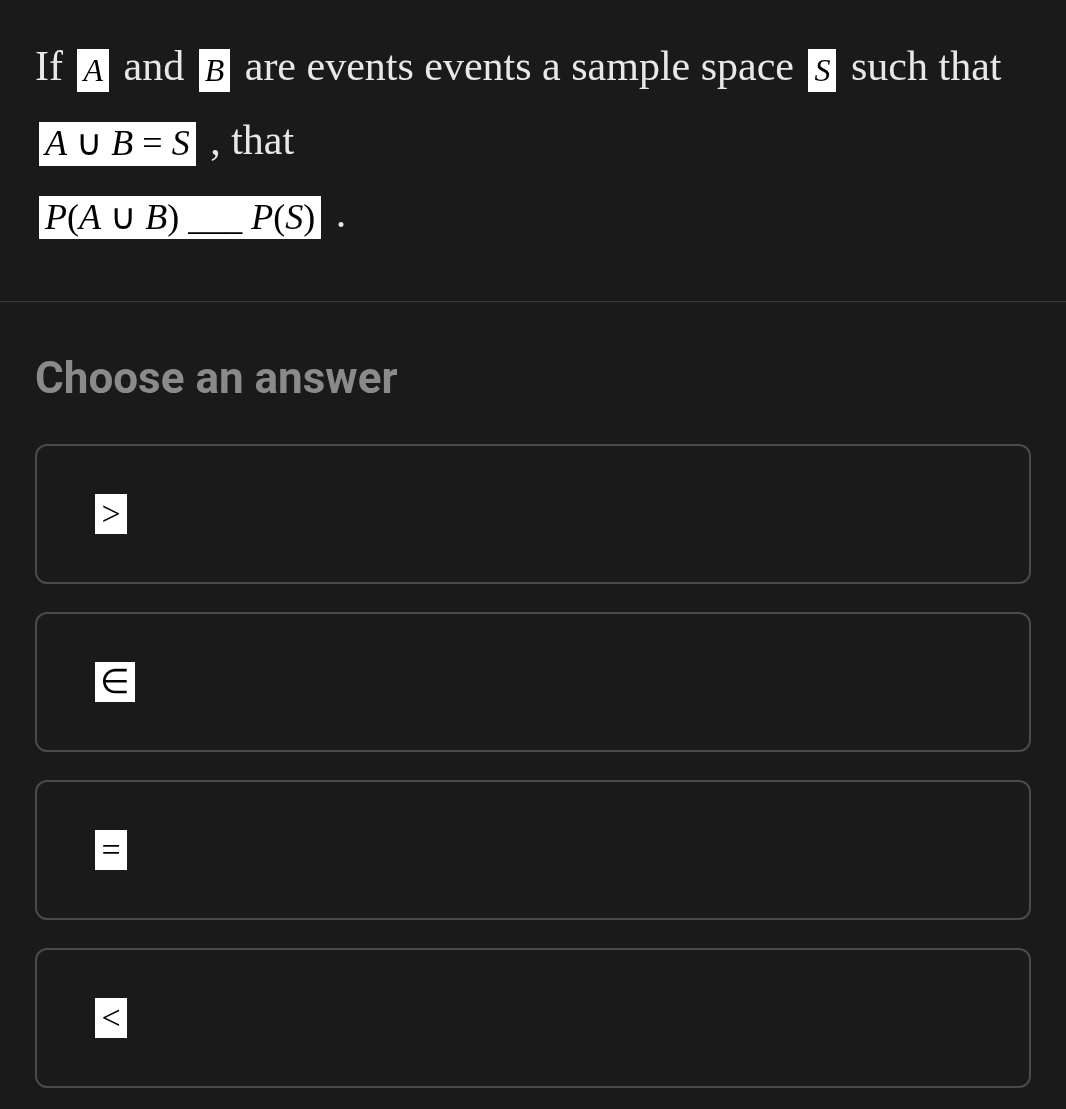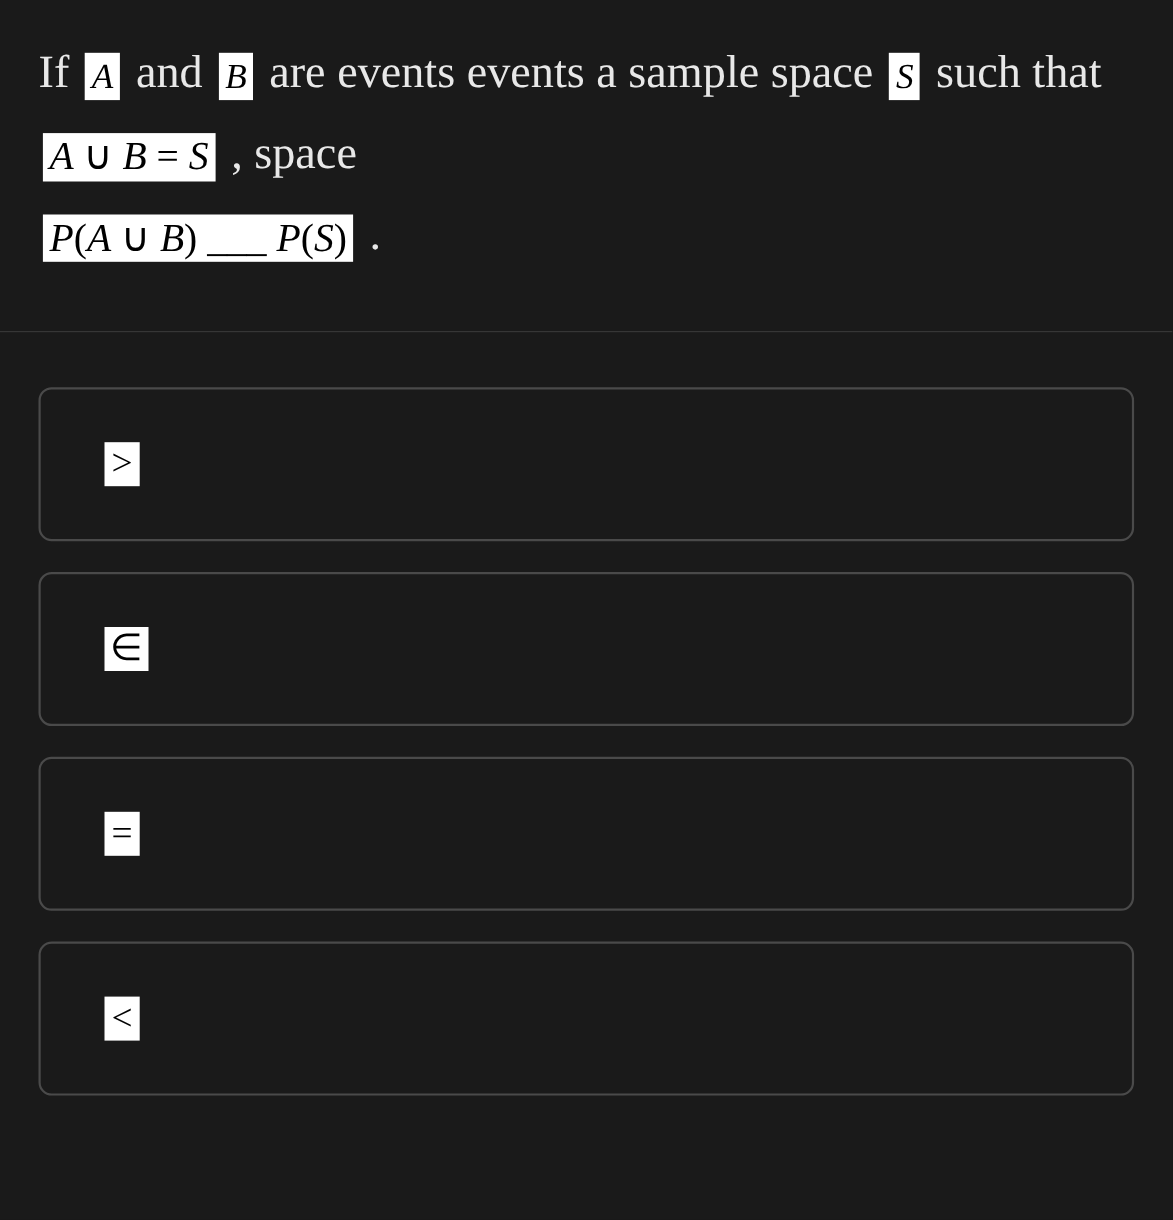--- a/index.html
+++ b/index.html
@@ -91,30 +91,31 @@
 <div class="question-section">
   <div class="question-text">
     <span>If </span>
     <span class="math-inline small">A</span>
     <span> and </span>
     <span class="math-inline small">B</span>
     <span> are events events a sample space </span>
     <span class="math-inline small">S</span>
     <span> such that </span>
     <span class="math-inline"><span class="math-upright"><i>A</i> ∪ <i>B</i> = <i>S</i></span></span>
-    <span> , space </span>
+    <span> , that </span>
     <br>
     <span class="math-inline"><span class="math-upright"><i>P</i>(<i>A</i> ∪ <i>B</i>) ___ <i>P</i>(<i>S</i>)</span></span>
     <span> .</span>
   </div>
 </div>
 
 <hr class="divider">
 
 <div class="answer-section">
+  <h2 class="answer-heading">Choose an answer</h2>
   <div class="answer-options">
     <div class="answer-option">
       <span class="math-symbol">&gt;</span>
     </div>
     <div class="answer-option">
       <span class="math-symbol">∈</span>
     </div>
     <div class="answer-option">
       <span class="math-symbol">=</span>
     </div>

